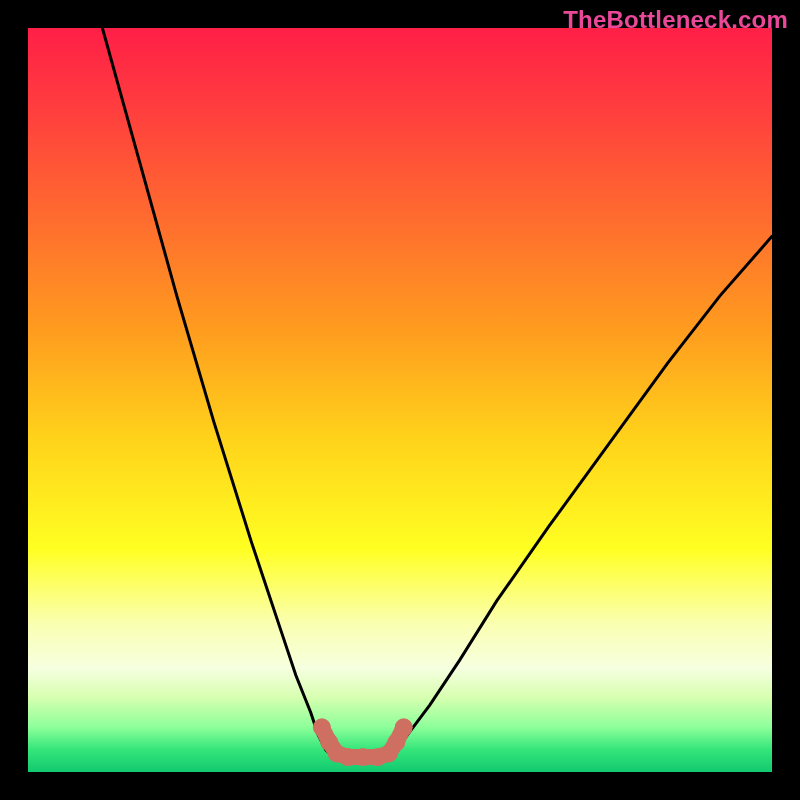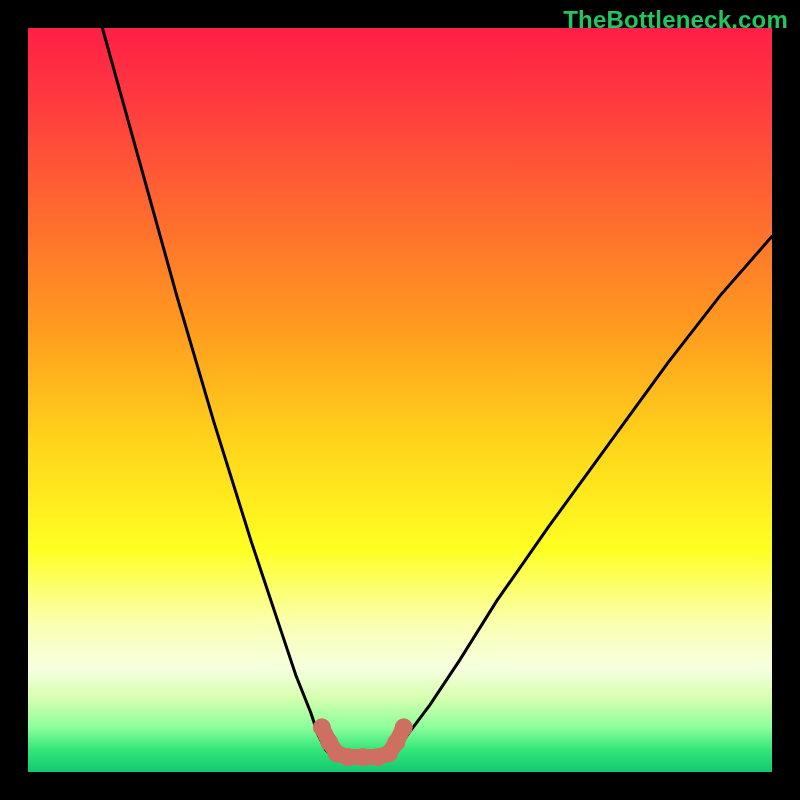--- a/index.html
+++ b/index.html
@@ -26,21 +26,21 @@
     height: 744px;
     overflow: hidden;
   }
   .watermark {
     position: absolute;
     top: 6px;
     right: 12px;
     font-family: Arial, Helvetica, sans-serif;
     font-size: 24px;
     font-weight: 600;
-    color: #22c55e;
+    color: #ec4899;
     letter-spacing: 0.2px;
     user-select: none;
   }
   svg { display: block; }
 </style>
 </head>
 <body>
 
 <div class="frame">
   <div class="plot">

